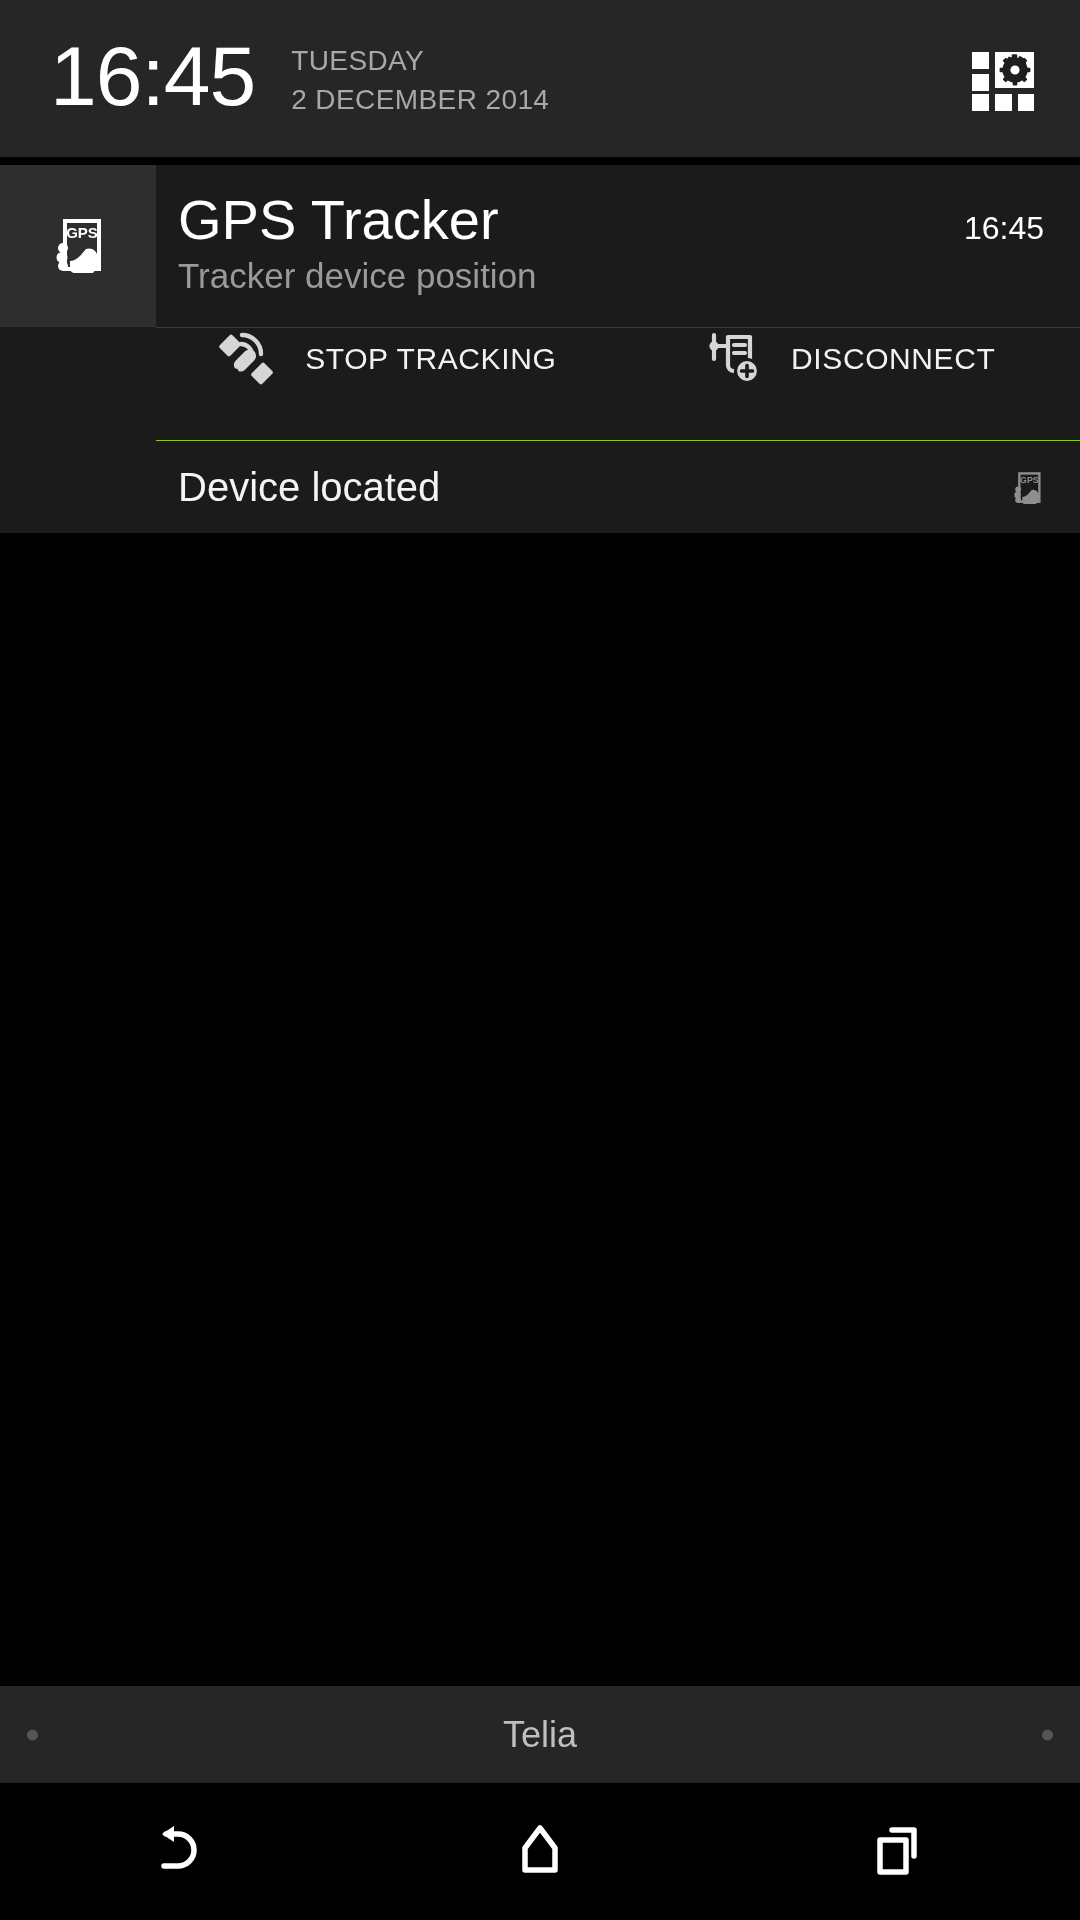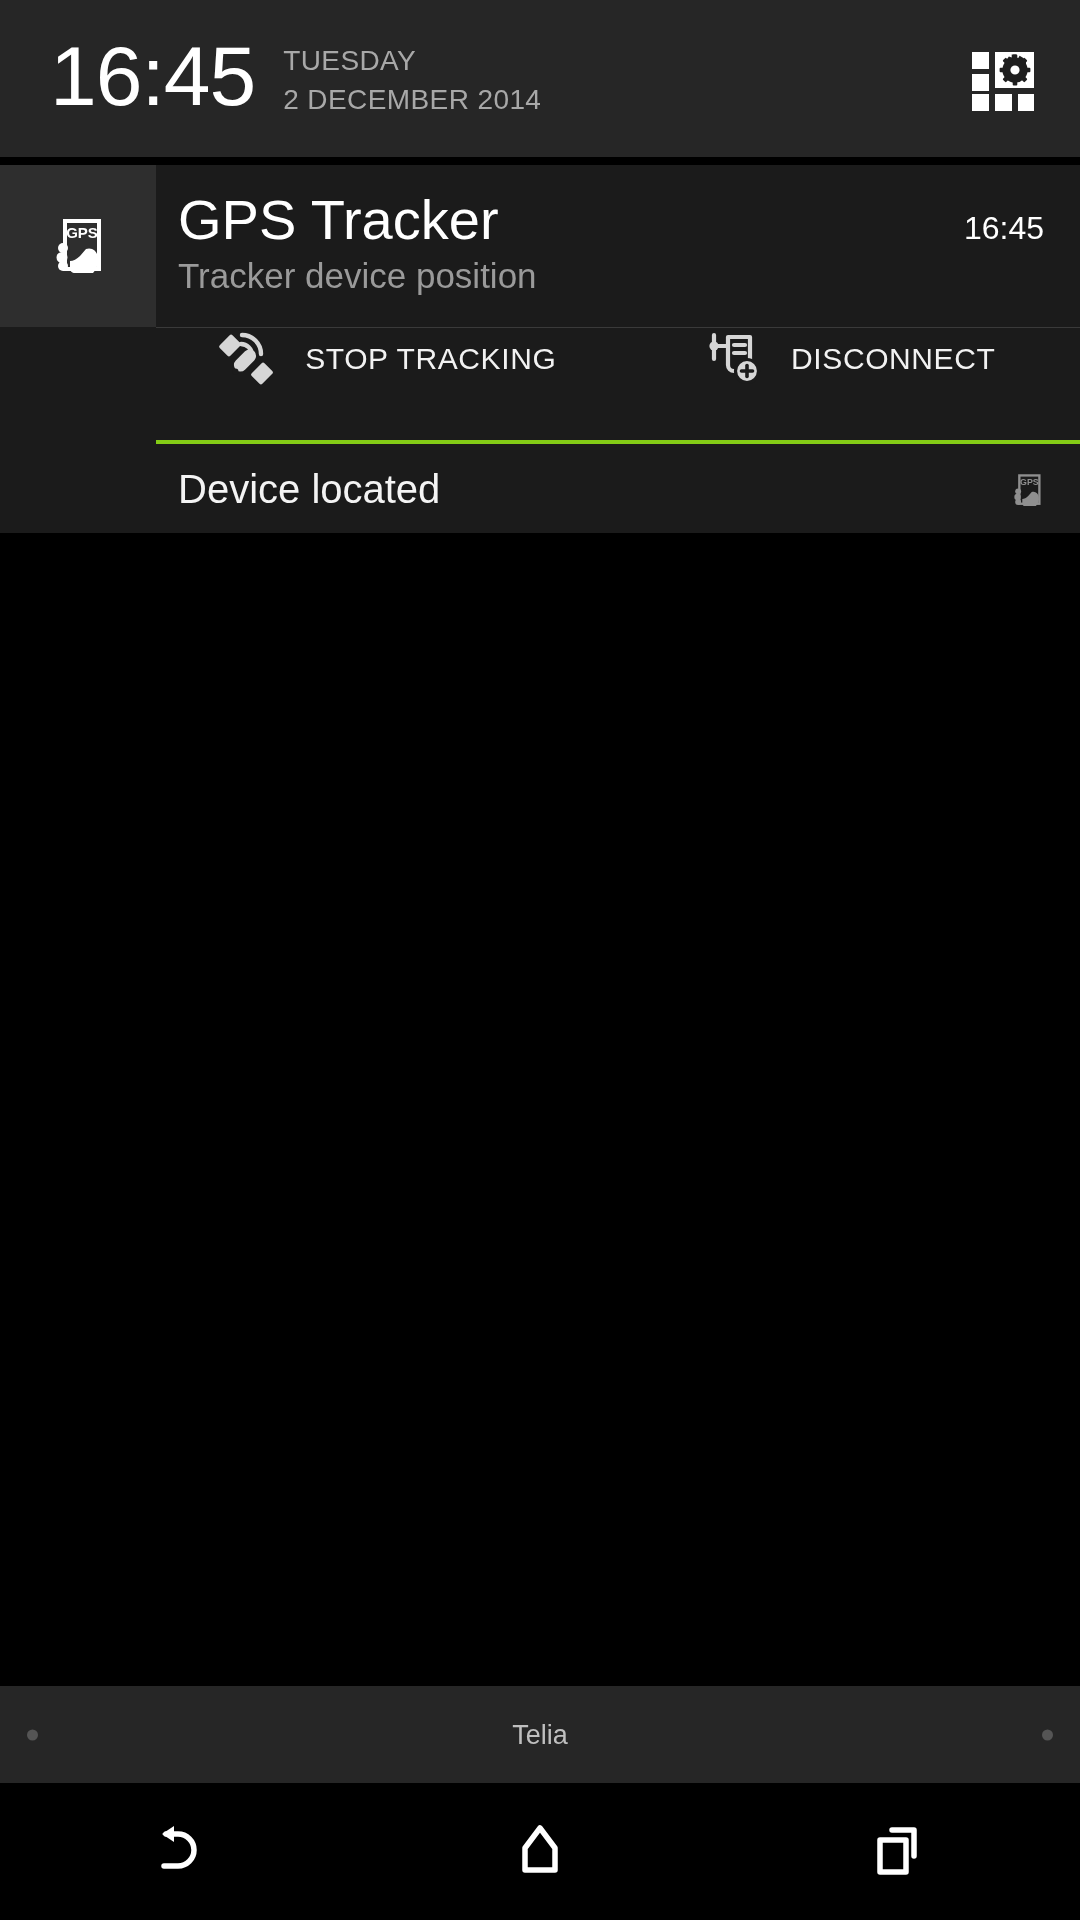--- a/index.html
+++ b/index.html
@@ -41,21 +41,21 @@
   }
   .clock-time {
     font-size: 84px;
     line-height: 84px;
     color: #ffffff;
     font-weight: 300;
     letter-spacing: -1px;
     margin-top: -6px;
   }
   .clock-date {
-    margin-left: 28px;
+    margin-left: 36px;
     display: flex;
     flex-direction: column;
     justify-content: center;
     margin-top: 2px;
   }
   .clock-weekday, .clock-datetext {
     font-size: 28px;
     line-height: 39px;
     color: #a8a8a8;
     font-weight: 400;
@@ -173,21 +173,21 @@
 
   
   .notif-status {
     display: flex;
     align-items: center;
     justify-content: space-between;
     height: 93px;
     margin-left: 156px;
     padding: 0 30px 0 22px;
     box-sizing: border-box;
-    border-top: 4px solid #84cc16;
+    border-top: 1px solid #84cc16;
   }
   .status-text {
     font-size: 40px;
     line-height: 46px;
     color: #f4f4f4;
     font-weight: 300;
   }
   .status-icon {
     width: 46px;
     height: 46px;
@@ -206,21 +206,21 @@
   .carrier-bar {
     flex: 0 0 auto;
     height: 97px;
     background: #262626;
     display: flex;
     align-items: center;
     justify-content: center;
     position: relative;
   }
   .carrier-label {
-    font-size: 27px;
+    font-size: 36px;
     line-height: 40px;
     color: #bfbfbf;
     font-weight: 400;
   }
   .carrier-dot {
     position: absolute;
     top: 50%;
     width: 11px;
     height: 11px;
     border-radius: 50%;

